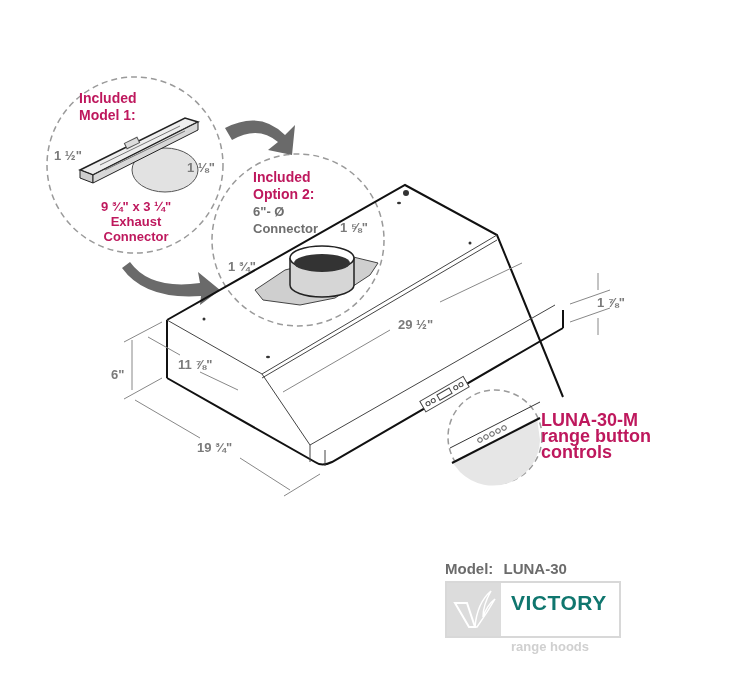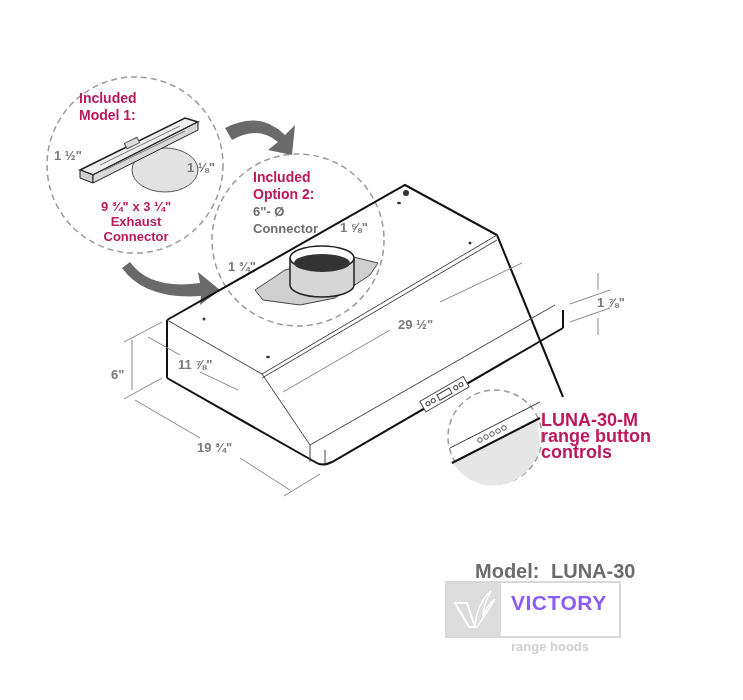--- a/index.html
+++ b/index.html
@@ -1,24 +1,24 @@
 <!DOCTYPE html>
 <html><head>
 <meta charset="utf-8">
 <style>
   html, body { margin:0; padding:0; background:#ffffff; }
   body { width:743px; height:700px; position:relative; overflow:hidden; font-family:"Liberation Sans", sans-serif; }
   svg { position:absolute; left:0; top:0; }
   .lbl { position:absolute; color:#be185d; font-family:"Liberation Sans", sans-serif; white-space:nowrap; }
   .bold { font-weight:bold; }
   .dim { font-size:13px; font-weight:bold; color:#7a7a7a; }
-  .model { position:absolute; left:445px; top:560px; font-size:20px; font-weight:bold; color:#6b6b6b;margin-left:30px; }
+  .model { position:absolute; left:445px; top:560px; font-size:15px; font-weight:bold; color:#6b6b6b; }
   .logo { position:absolute; left:445px; top:581px; width:176px; height:57px; border:2px solid #d8d8d8; box-sizing:border-box; background:#fff; }
   .logo-mark { position:absolute; left:0; top:0; width:54px; height:53px; background:#dcdcdc; }
-  .logo-name { position:absolute; left:64px; top:8px; font-size:21px; font-weight:bold; color:#8b5cf6; letter-spacing:0.5px; }
+  .logo-name { position:absolute; left:64px; top:8px; font-size:21px; font-weight:bold; color:#0f766e; letter-spacing:0.5px; }
   .logo-sub { position:absolute; left:64px; top:33px; font-size:13px; font-weight:bold; color:#d0d0d0;margin-top:23px; }
 </style>
 </head>
 <body>
 
 <svg width="743" height="700" viewBox="0 0 743 700">
 
   <circle cx="135" cy="165" r="88" fill="none" stroke="#9a9a9a" stroke-width="1.5" stroke-dasharray="6 4"></circle>
 
   <circle cx="298" cy="240" r="86" fill="none" stroke="#9a9a9a" stroke-width="1.5" stroke-dasharray="6 4"></circle>

